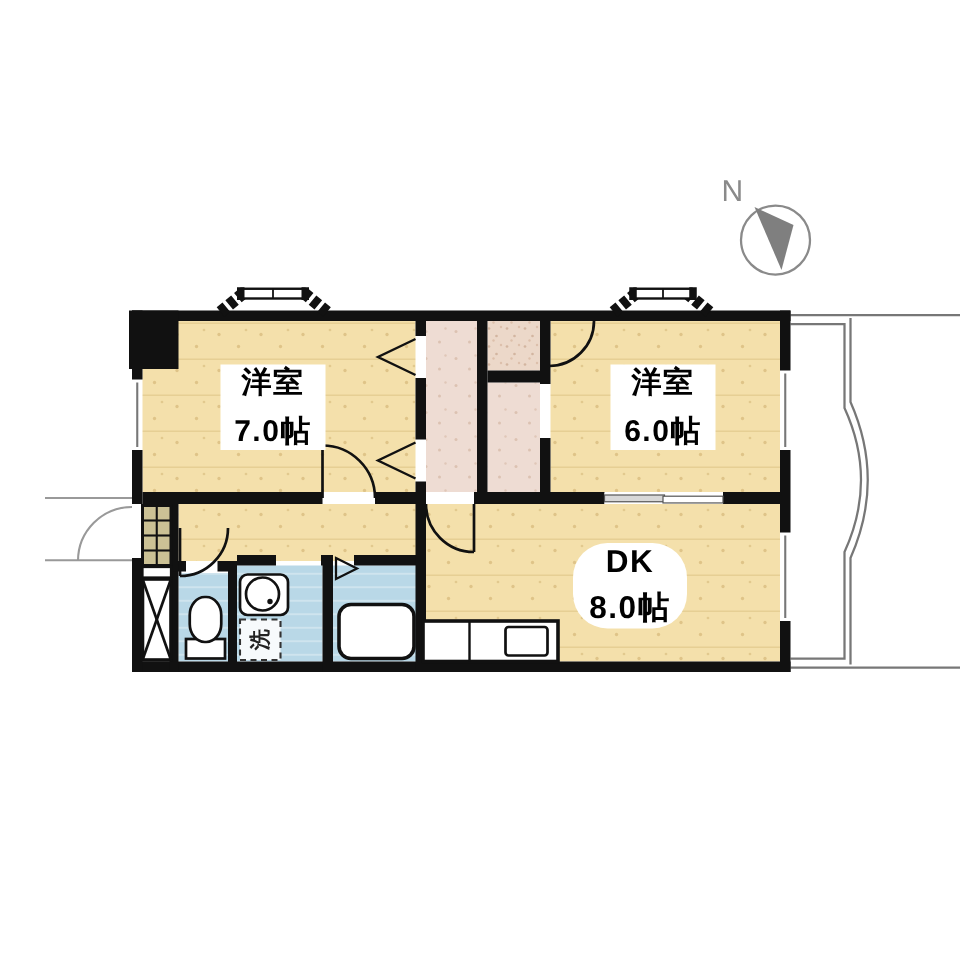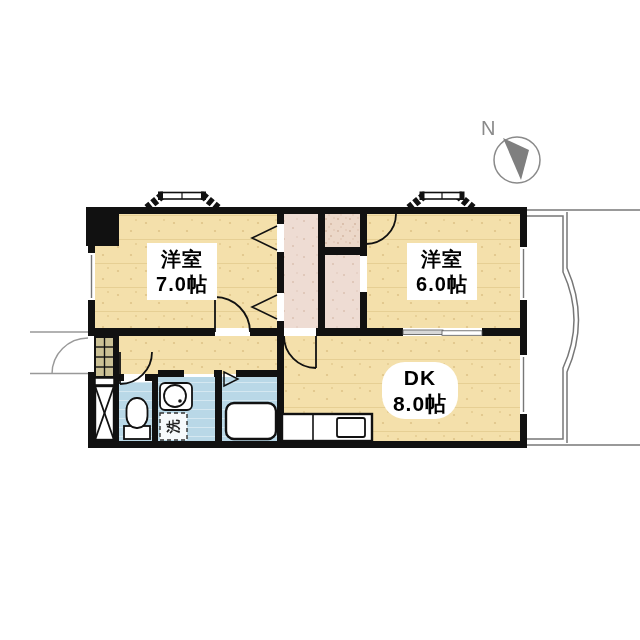--- a/index.html
+++ b/index.html
@@ -1,20 +1,20 @@
 <!DOCTYPE html>
 <html><head>
 <meta charset="utf-8">
 <style>
   html,body{margin:0;padding:0;background:#fff;}
   .canvas{position:relative;width:640px;height:640px;background:#ffffff;
           font-family:"Liberation Sans",sans-serif;overflow:hidden;}
   .canvas svg{position:absolute;left:0;top:0;}
   .label{position:absolute;background:#ffffff;display:flex;flex-direction:column;
-         align-items:center;justify-content:center;font-weight:bold;color:#000;
+         align-items:center;justify-content:space-between;font-weight:bold;color:#000;
          text-align:center;line-height:1.22;font-size:20px;letter-spacing:1px;}
   .ntext{position:absolute;background:transparent;color:#8a8a8a;font-weight:normal;
          font-size:20px;}
   .laundry{position:absolute;display:flex;align-items:center;justify-content:center;
          font-size:14px;font-weight:bold;color:#222;transform:rotate(-90deg);}
 </style>
 </head>
 <body>
 
 <div class="canvas">

